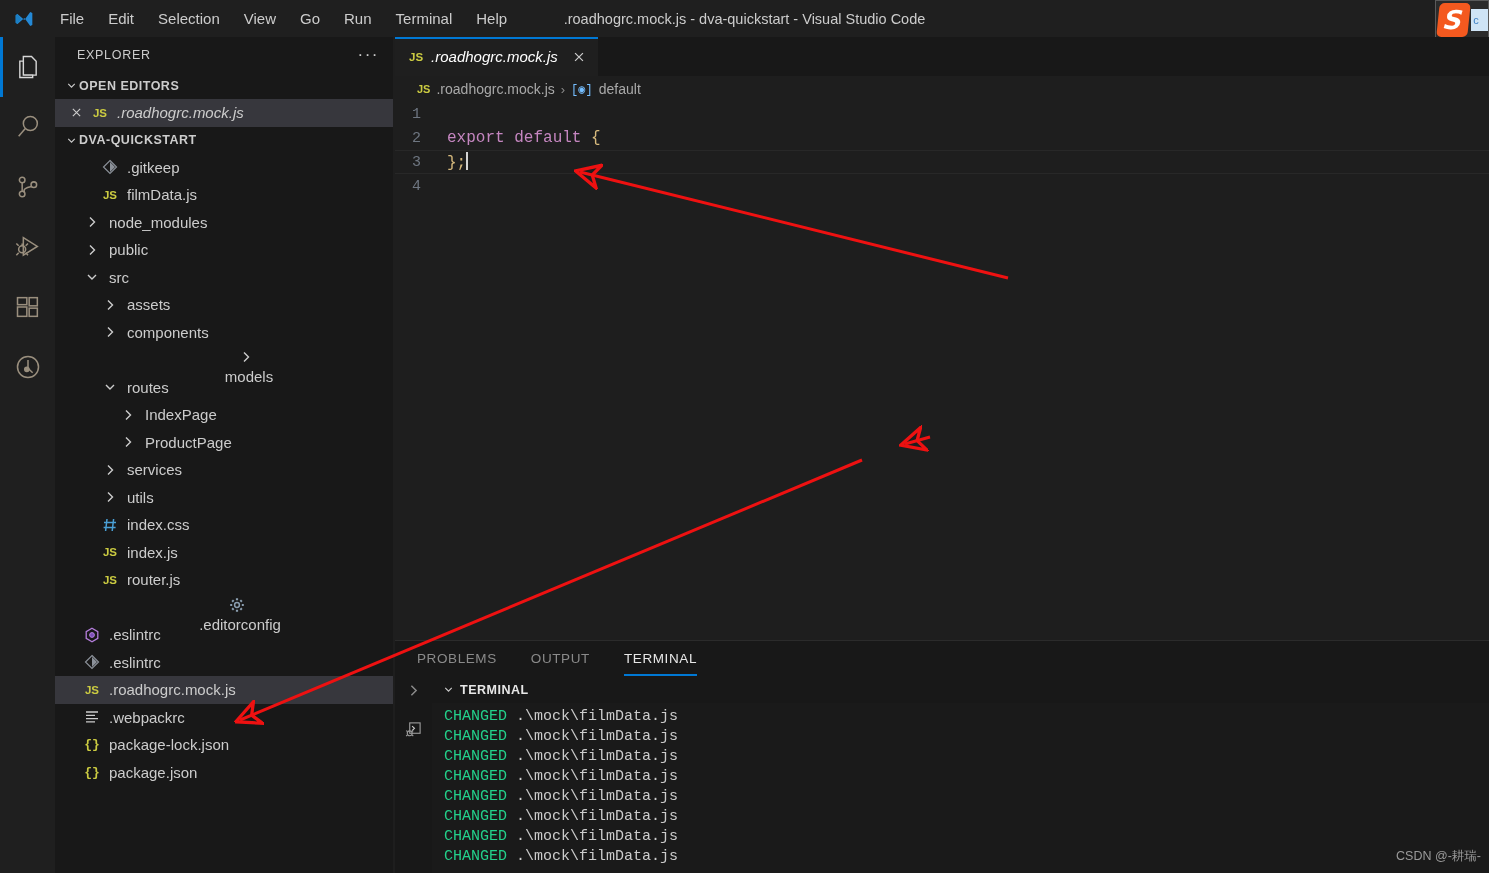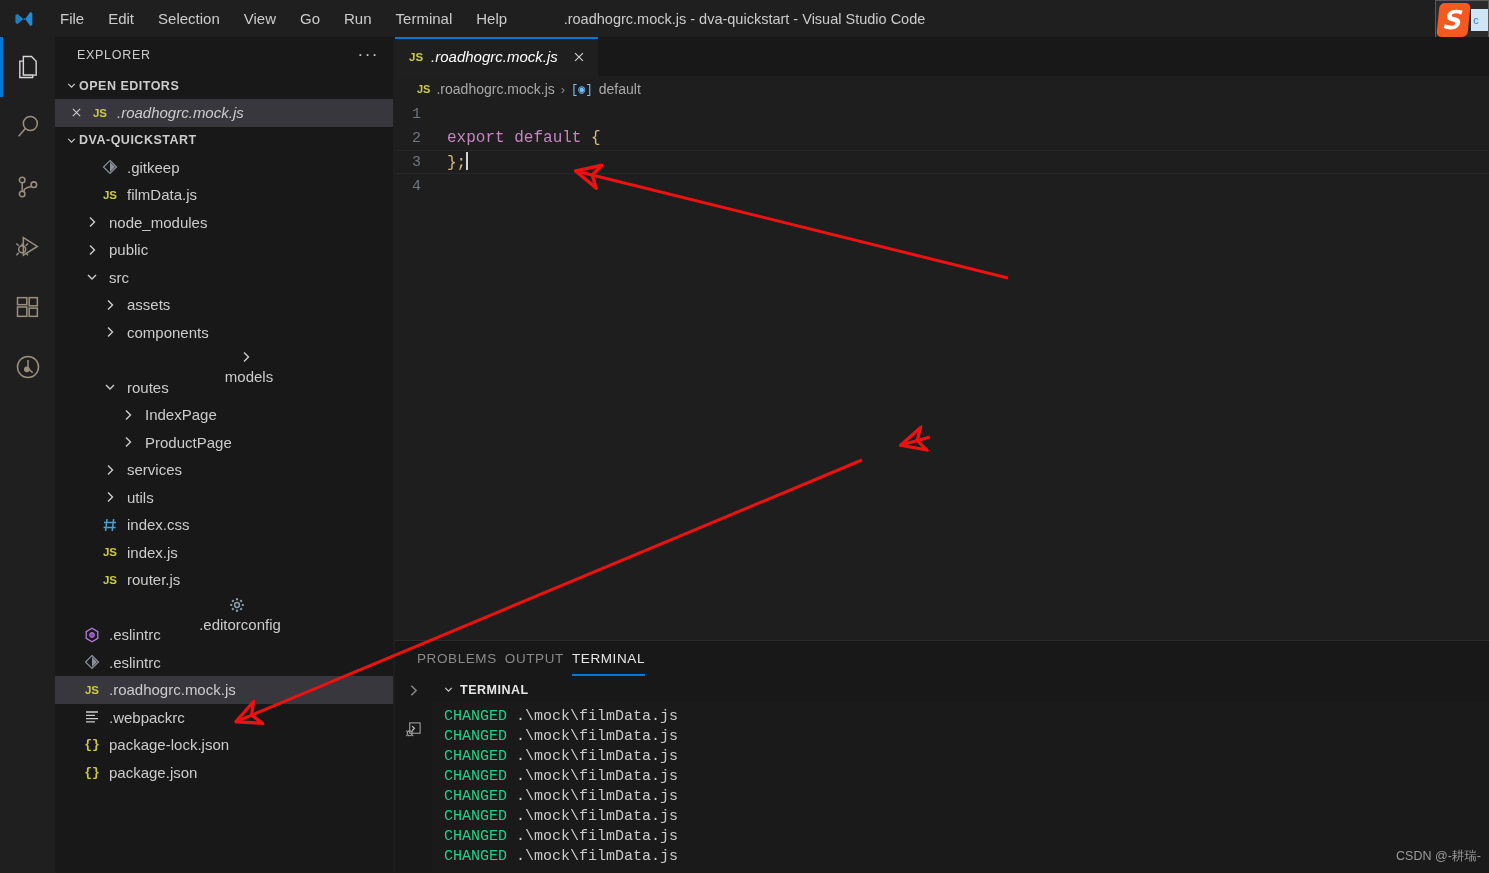--- a/index.html
+++ b/index.html
@@ -140,21 +140,21 @@
   .caret {
     display: inline-block; width: 2px; height: 18px; background: #d4d4d4;
     vertical-align: -3px;
   }
 
   
   .panel {
     position: absolute; top: 640px; left: 395px; width: 1094px; height: 233px;
     background: #181818; border-top: 1px solid #2b2b2b;
   }
-  .panel-tabs { height: 35px; display: flex; align-items: flex-start; padding-left: 22px; gap: 8px; }
+  .panel-tabs { height: 35px; display: flex; align-items: flex-start; padding-left: 22px; gap: 34px; }
   .ptab {
     color: #8a8a8a; font-size: 13.5px; letter-spacing: 0.6px; height: 35px;
     display: flex; align-items: center; position: relative; cursor: pointer;
   }
   .ptab.active { color: #e7e7e7; }
   .ptab.active::after {
     content: ""; position: absolute; bottom: 0; left: 0; right: 0; height: 2px; background: #0078d4;
   }
   .term-body { position: absolute; top: 35px; left: 0; right: 0; bottom: 0; background: #1a1a1a; }
   .term-strip {

